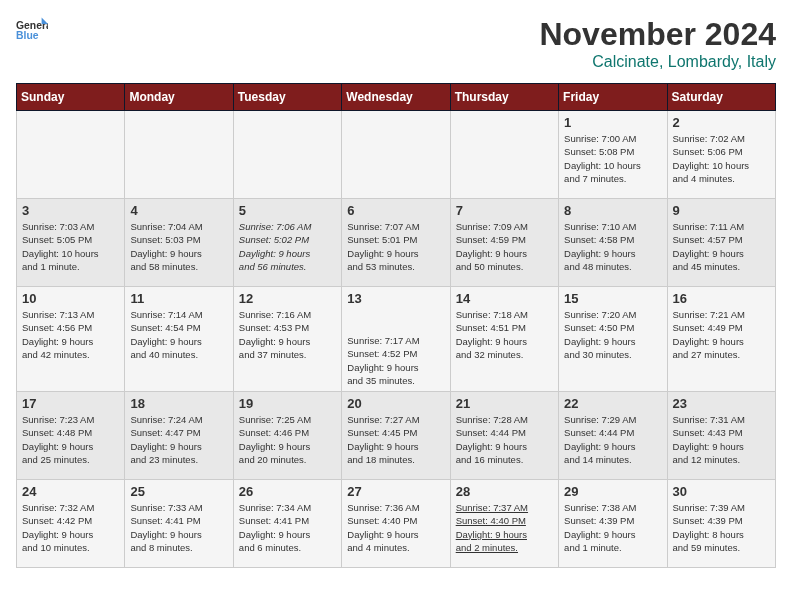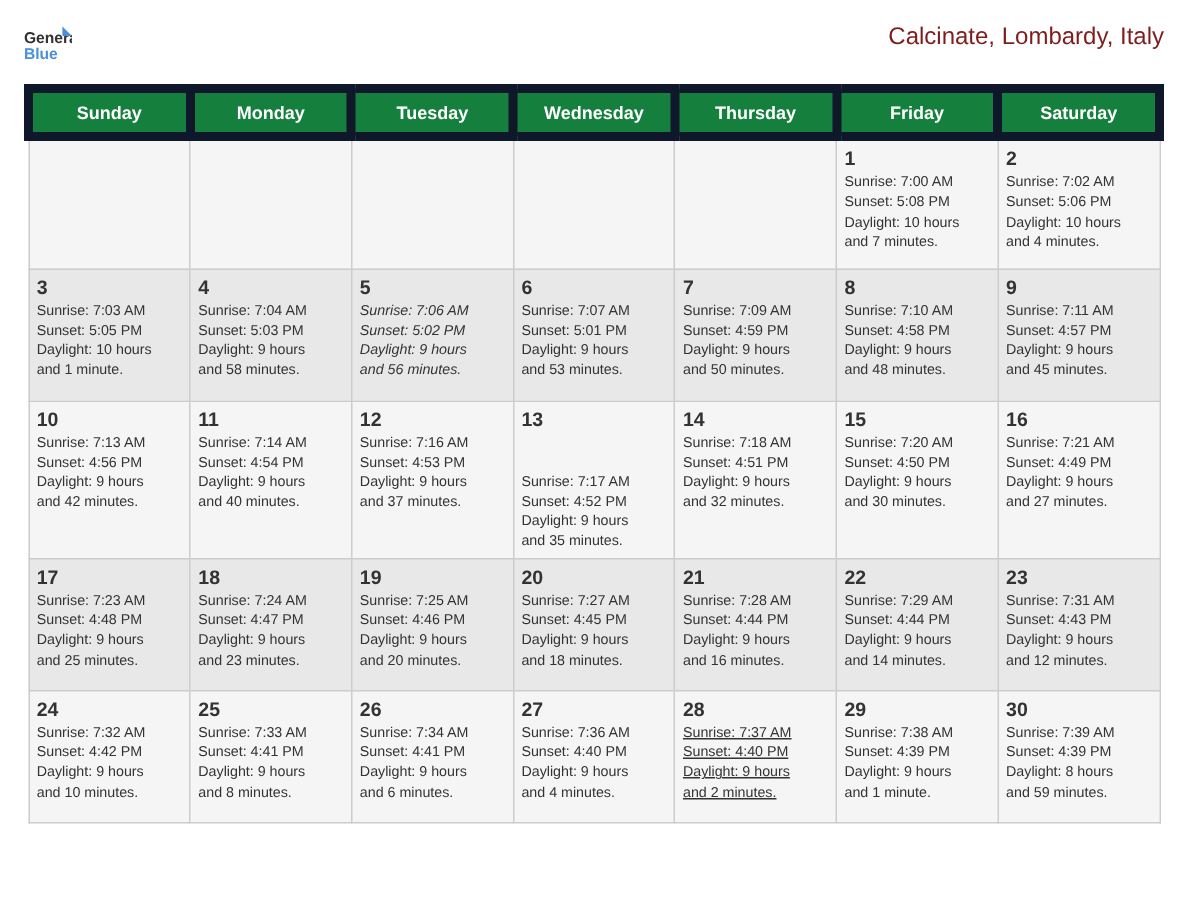--- a/index.html
+++ b/index.html
@@ -28,35 +28,35 @@
     .title-area {
       text-align: right;
     }
     .month-title {
       font-size: 32px;
       font-weight: bold;
       color: #333;
     }
     .subtitle {
       font-size: 16px;
-      color: #7f1d1d;
+      color: #0f766e;
     }
     table {
       width: 100%;
       border-collapse: collapse;
       table-layout: fixed;
     }
     thead tr th {
-      background: #15803d;
+      background: #7f1d1d;
       color: #fff;
       font-size: 12px;
       font-weight: bold;
       padding: 6px 4px;
-      text-align: center;
-      border: 6px solid #0f172a;
+      text-align: left;
+      border: 1px solid #0f172a;
     }
     tbody tr td {
       vertical-align: top;
       border: 1px solid #ccc;
       padding: 4px 5px;
       font-size: 10px;
       color: #333;
       height: 88px;
     }
     tbody tr:nth-child(odd) td {
@@ -85,20 +85,21 @@
 
 <div class="header">
   <div class="logo">
     <svg class="logo-icon" viewBox="0 0 40 35" xmlns="http://www.w3.org/2000/svg">
       <text x="0" y="16" font-size="13" font-weight="bold" fill="#333" font-family="Arial">General</text>
       <text x="0" y="29" font-size="13" font-weight="bold" fill="#4a90d9" font-family="Arial">Blue</text>
       <polygon points="32,2 40,10 32,10" fill="#4a90d9"></polygon>
     </svg>
   </div>
   <div class="title-area">
+    <div class="month-title">November 2024</div>
     <div class="subtitle">Calcinate, Lombardy, Italy</div>
   </div>
 </div>
 
 <table>
   <thead>
     <tr>
     <th>Sunday</th>
         <th>Monday</th>
         <th>Tuesday</th>

